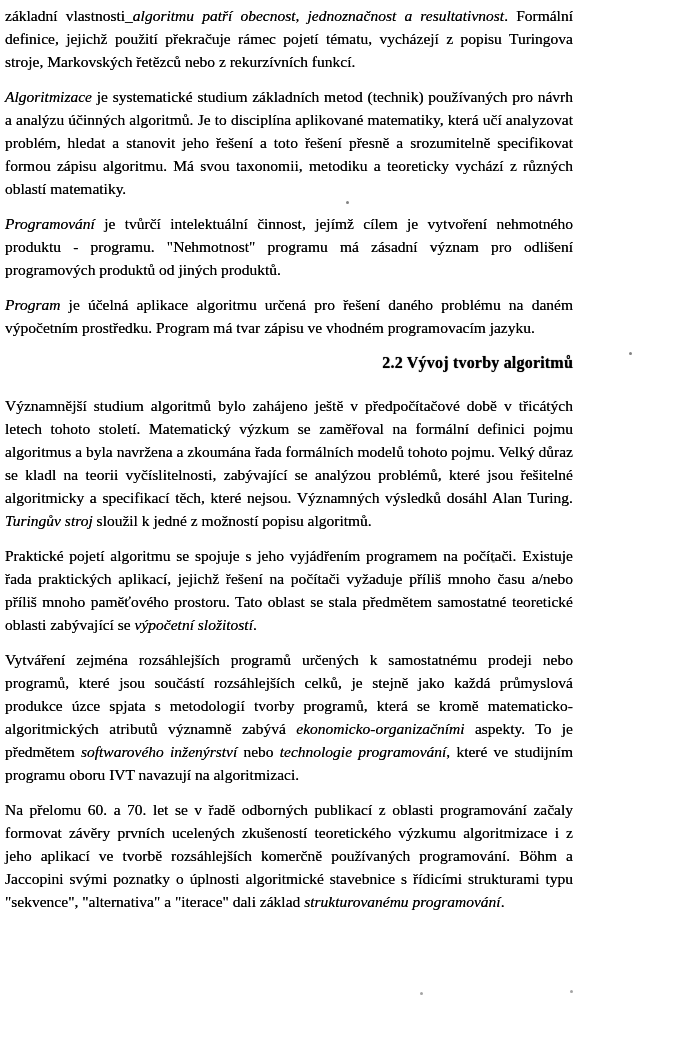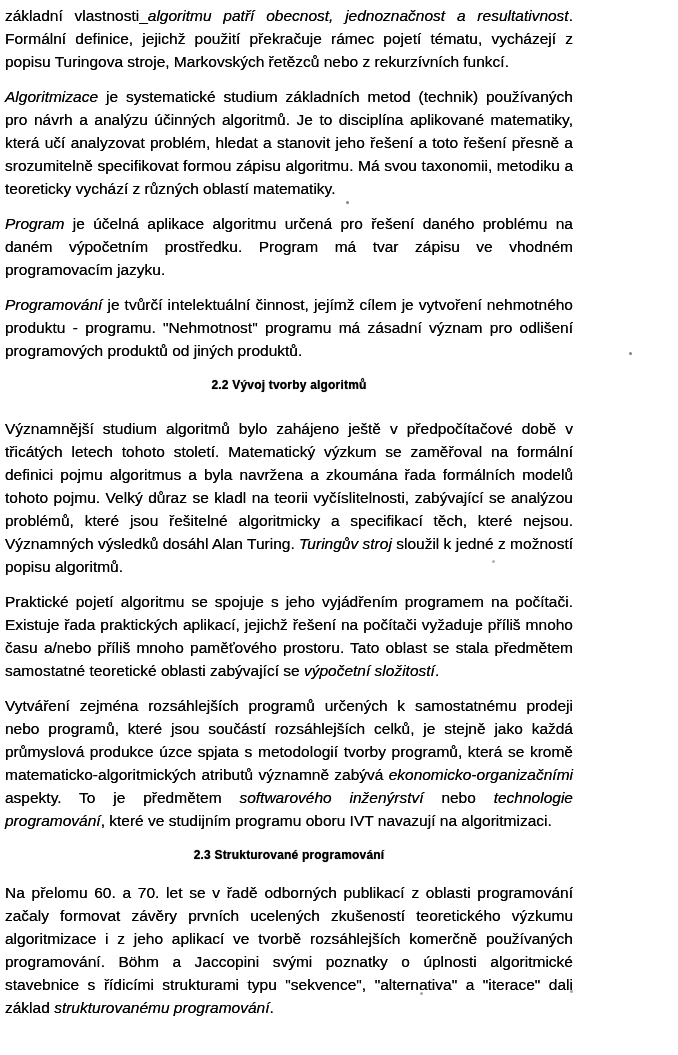--- a/index.html
+++ b/index.html
@@ -6,35 +6,35 @@
   body {
     width: 678px; height: 1055px;
     background: #ffffff;
     overflow: hidden;
   }
   .page {
     position: relative;
     box-sizing: border-box;
     width: 580px; height: 1055px;
     padding: 4px 7px 0 5px;
-    font-family: Liberation Sans, sans-serif;
+    font-family: Liberation Serif, serif;
     font-size: 15.5px;
     line-height: 23px;
     color: #070707;
     text-align: justify;
     filter: contrast(1.08);
   }
   .para {
     margin: 0 0 12px 0;
     text-shadow: 0 0 0.6px rgba(0,0,0,0.85);
   }
   .heading {
-    font-size: 12px;
+    font-size: 16px;
     font-weight: 700;
-    text-align: center;
+    text-align: right;
     letter-spacing: 0.2px;
     text-shadow: 0 0 0.8px rgba(0,0,0,0.9);
   }
   .h22 { margin: 10px 0 20px 0; }
   .h23 { margin: 2px 0 14px 0; }
   .it { font-style: italic; }
   .speck {
     position: absolute;
     width: 3px; height: 3px;
     background: #222;
@@ -44,33 +44,32 @@
 </style>
 </head>
 <body>
 
 <div class="page">
 
   <p class="para"><span class="seg">základní vlastnosti_</span><span class="seg it">algoritmu patří obecnost, jednoznačnost a resultativnost</span><span class="seg">. Formální definice, jejichž použití překračuje rámec pojetí tématu, vycházejí z popisu Turingova stroje, Markovských řetězců nebo z rekurzívních funkcí.</span></p>
 
   <p class="para"><span class="seg it">Algoritmizace</span><span class="seg"> je systematické studium základních metod (technik) používaných pro návrh a analýzu účinných algoritmů. Je to disciplína aplikované matematiky, která učí analyzovat problém, hledat a stanovit jeho řešení a toto řešení přesně a srozumitelně specifikovat formou zápisu algoritmu. Má svou taxonomii, metodiku a teoreticky vychází z různých oblastí matematiky.</span></p>
 
+  <p class="para"><span class="seg it">Programování</span><span class="seg"> je tvůrčí intelektuální činnost, jejímž cílem je vytvoření nehmotného produktu - programu. "Nehmotnost" programu má zásadní význam pro odlišení programových produktů od jiných produktů.</span></p>
+
   <p class="para"><span class="seg it">Program</span><span class="seg"> je účelná aplikace algoritmu určená pro řešení daného problému na daném výpočetním prostředku. Program má tvar zápisu ve vhodném programovacím jazyku.</span></p>
-
-  <p class="para"><span class="seg it">Programování</span><span class="seg"> je tvůrčí intelektuální činnost, jejímž cílem je vytvoření nehmotného produktu - programu. "Nehmotnost" programu má zásadní význam pro odlišení programových produktů od jiných produktů.</span></p>
 
   <h2 class="heading h22">2.2 Vývoj tvorby algoritmů</h2>
 
   <p class="para"><span class="seg">Významnější studium algoritmů bylo zahájeno ještě v předpočítačové době v třicátých letech tohoto století. Matematický výzkum se zaměřoval na formální definici pojmu algoritmus a byla navržena a zkoumána řada formálních modelů tohoto pojmu. Velký důraz se kladl na teorii vyčíslitelnosti, zabývající se analýzou problémů, které jsou řešitelné algoritmicky a specifikací těch, které nejsou. Významných výsledků dosáhl Alan Turing. </span><span class="seg it">Turingův stroj</span><span class="seg"> sloužil k jedné z možností popisu algoritmů.</span></p>
 
   <p class="para"><span class="seg">Praktické pojetí algoritmu se spojuje s jeho vyjádřením programem na počítači. Existuje řada praktických aplikací, jejichž řešení na počítači vyžaduje příliš mnoho času a/nebo příliš mnoho paměťového prostoru. Tato oblast se stala předmětem samostatné teoretické oblasti zabývající se </span><span class="seg it">výpočetní složitostí</span><span class="seg">.</span></p>
 
   <p class="para"><span class="seg">Vytváření zejména rozsáhlejších programů určených k samostatnému prodeji nebo programů, které jsou součástí rozsáhlejších celků, je stejně jako každá průmyslová produkce úzce spjata s metodologií tvorby programů, která se kromě matematicko-algoritmických atributů významně zabývá </span><span class="seg it">ekonomicko-organizačními</span><span class="seg"> aspekty. To je předmětem </span><span class="seg it">softwarového inženýrství</span><span class="seg"> nebo </span><span class="seg it">technologie programování</span><span class="seg">, které ve studijním programu oboru IVT navazují na algoritmizaci.</span></p>
 
-  <h2 class="heading h23">2.3 Strukturované programování</h2>
 
   <p class="para"><span class="seg">Na přelomu 60. a 70. let se v řadě odborných publikací z oblasti programování začaly formovat závěry prvních ucelených zkušeností teoretického výzkumu algoritmizace i z jeho aplikací ve tvorbě rozsáhlejších komerčně používaných programování. Böhm a Jaccopini svými poznatky o úplnosti algoritmické stavebnice s řídicími strukturami typu "sekvence", "alternativa" a "iterace" dali základ </span><span class="seg it">strukturovanému programování</span><span class="seg">.</span></p>
 
 
   <i class="speck" style="left:346px;top:201px"></i>
   <i class="speck" style="left:433px;top:248px"></i>
   <i class="speck" style="left:629px;top:352px"></i>
   <i class="speck" style="left:492px;top:560px;opacity:0.35"></i>
   <i class="speck" style="left:420px;top:992px;opacity:0.4"></i>
   <i class="speck" style="left:570px;top:990px;opacity:0.4"></i>

